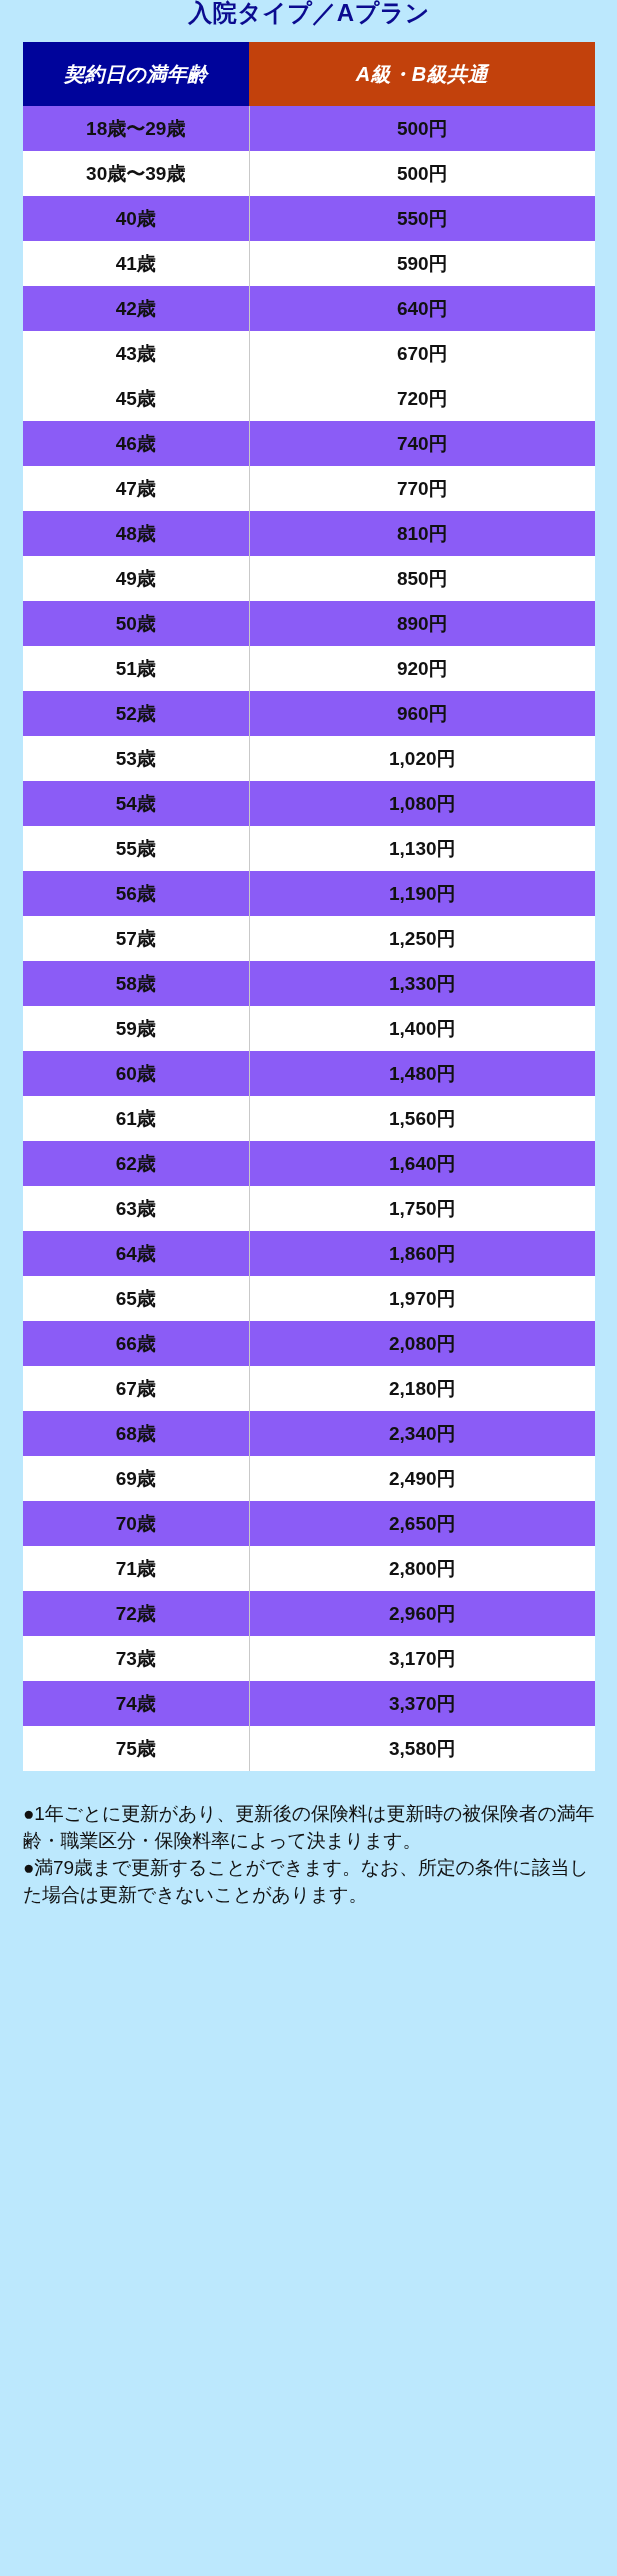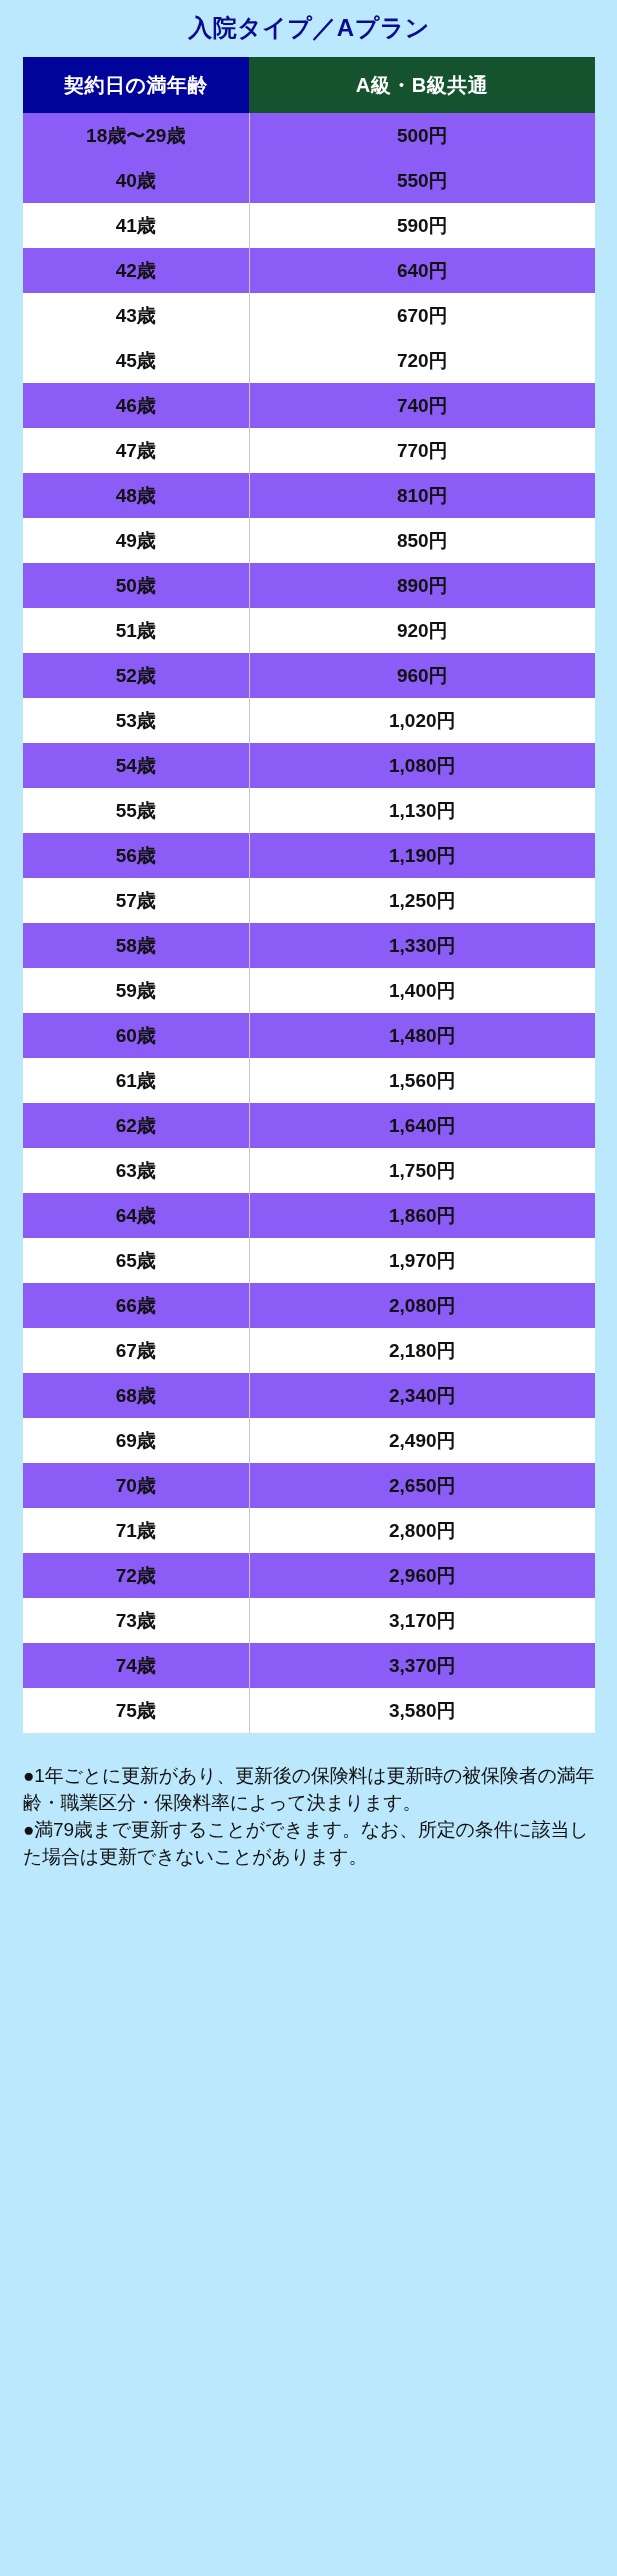--- a/index.html
+++ b/index.html
@@ -24,49 +24,50 @@
   }
 
   
   .title {
     text-align:center;
     font-size:24px;
     font-weight:bold;
     color:#0b0b8f;
     letter-spacing:0.5px;
     line-height:1;
-    padding-top:16px;
+    padding-top:1px;
     padding-bottom:17px;
     white-space:nowrap;
   }
 
   
   .rate-table {
     width:572px;
     border-collapse:collapse;
     table-layout:fixed;
   }
 
   .rate-table col.c-age   { width:226px; }
   .rate-table col.c-price { width:346px; }
 
   .rate-table thead th {
-    height:56px;
+    height:64px;
     color:#ffffff;
     font-size:20px;
     font-weight:bold;
     text-align:center;
     vertical-align:middle;
     letter-spacing:0.5px;
     line-height:1;
     white-space:nowrap;
+    font-style:italic;
   }
 
   .rate-table thead th.th-age   { background:#00049b; }
-  .rate-table thead th.th-price { background:#14532d; }
+  .rate-table thead th.th-price { background:#c2410c; }
 
   .rate-table tbody td {
     height:45px;
     font-size:19px;
     font-weight:bold;
     color:#111111;
     text-align:center;
     vertical-align:middle;
     line-height:1;
     white-space:nowrap;
@@ -108,20 +109,24 @@
       <tr>
         <th class="th-age">契約日の満年齢</th>
         <th class="th-price">A級・B級共通</th>
       </tr>
     </thead>
     <tbody id="table-body">
         <tr class="alt">
           <td class="td-age">18歳〜29歳</td>
           <td class="td-price">500円</td>
         </tr>
+        <tr>
+          <td class="td-age">30歳〜39歳</td>
+          <td class="td-price">500円</td>
+        </tr>
         <tr class="alt">
           <td class="td-age">40歳</td>
           <td class="td-price">550円</td>
         </tr>
         <tr>
           <td class="td-age">41歳</td>
           <td class="td-price">590円</td>
         </tr>
         <tr class="alt">
           <td class="td-age">42歳</td>

